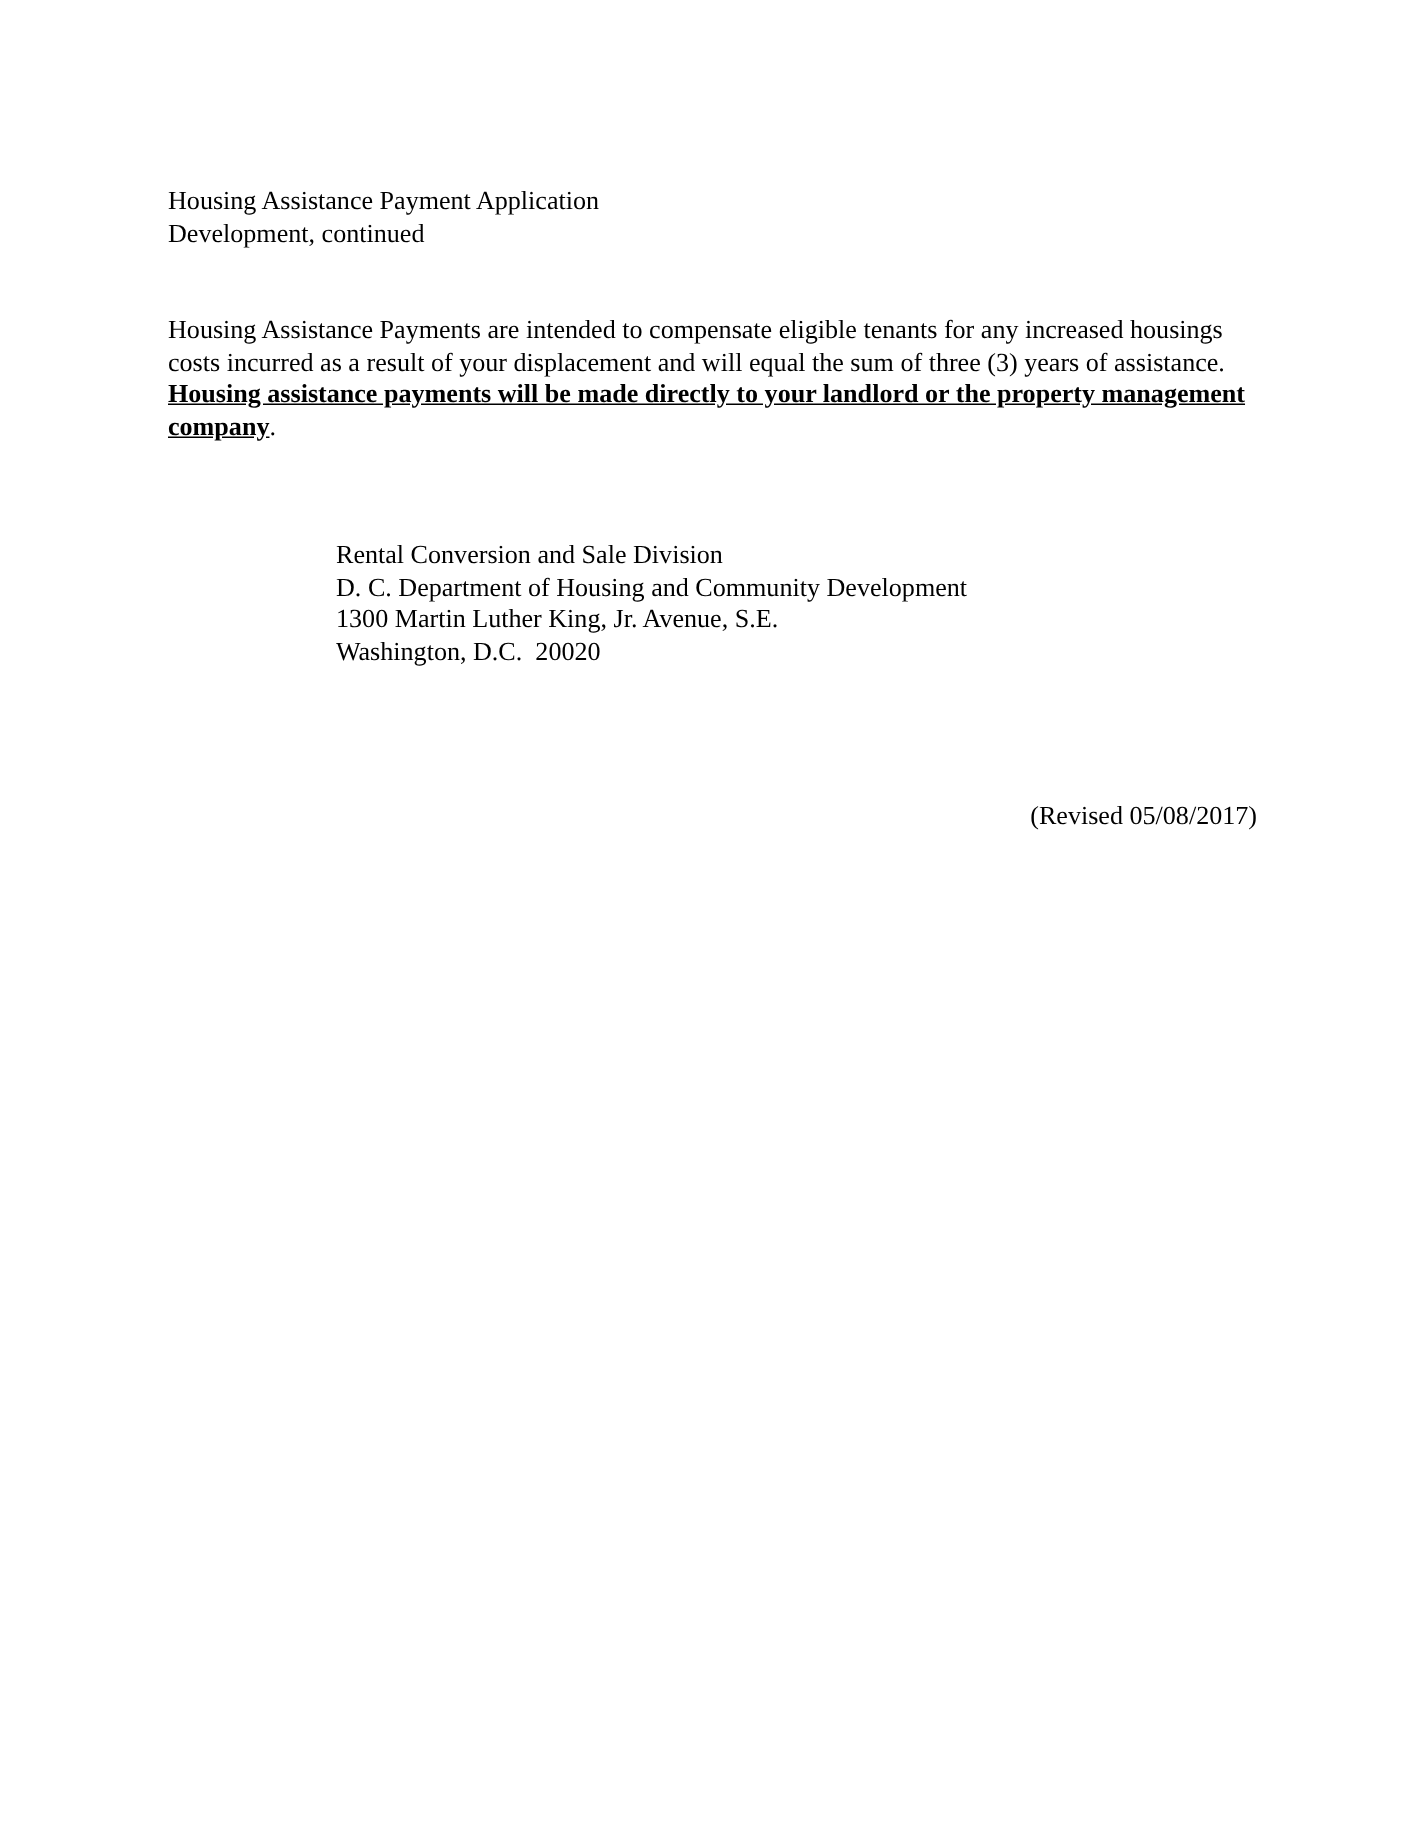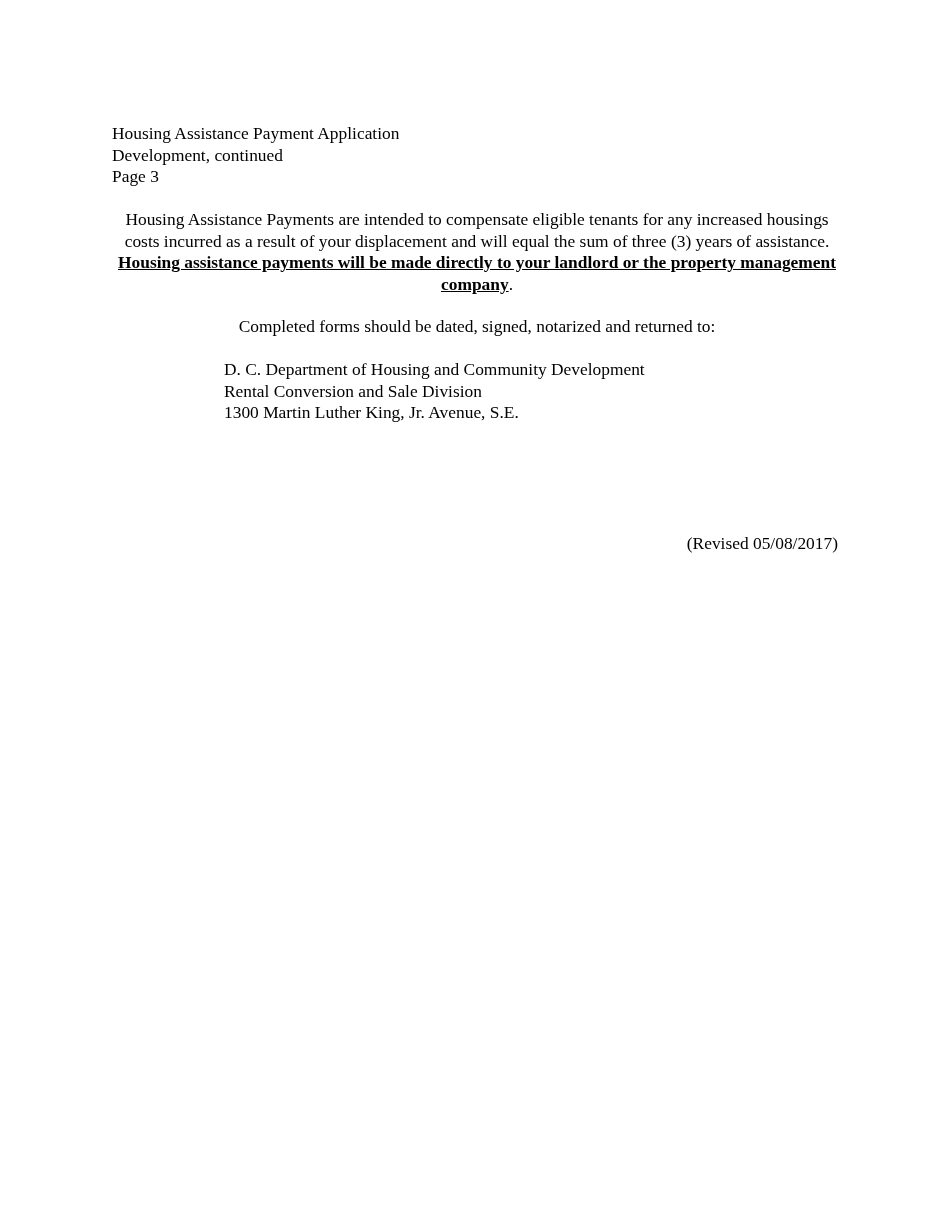--- a/index.html
+++ b/index.html
@@ -29,21 +29,20 @@
       left: 112px;
       top: 112px;
     }
     .header-block div {
       white-space: nowrap;
     }
     .para {
       position: absolute;
       left: 112px;
       width: 730px;
-      text-align: center;
     }
     .para-1 {
       top: 198px;
     }
     .para-2 {
       top: 305px;
       white-space: nowrap;
     }
     .emph {
       font-weight: bold;
@@ -66,28 +65,27 @@
     }
   </style>
 </head>
 <body>
 
 <div class="page">
 
   <div class="header-block">
     <div>Housing Assistance Payment Application</div>
     <div>Development, continued</div>
-    <div>Page 3</div>
   </div>
 
   <div class="para para-1"><span style="white-space: pre-wrap;">Housing Assistance Payments are intended to compensate eligible tenants for any increased housings costs incurred as a result of your displacement and will equal the sum of three (3) years of assistance.  </span><span class="emph">Housing assistance payments will be made directly to your landlord or the property management company</span><span>.</span></div>
 
-  <div class="para para-2">Completed forms should be dated, signed, notarized and returned to:</div>
 
   <div class="address">
+    <div>Rental Conversion and Sale Division</div>
     <div>D. C. Department of Housing and Community Development</div>
-    <div>Rental Conversion and Sale Division</div>
     <div>1300 Martin Luther King, Jr. Avenue, S.E.</div>
+    <div style="white-space: pre;">Washington, D.C.  20020</div>
   </div>
 
   <div class="revised">(Revised 05/08/2017)</div>
 
 </div>
 
 </body></html>

